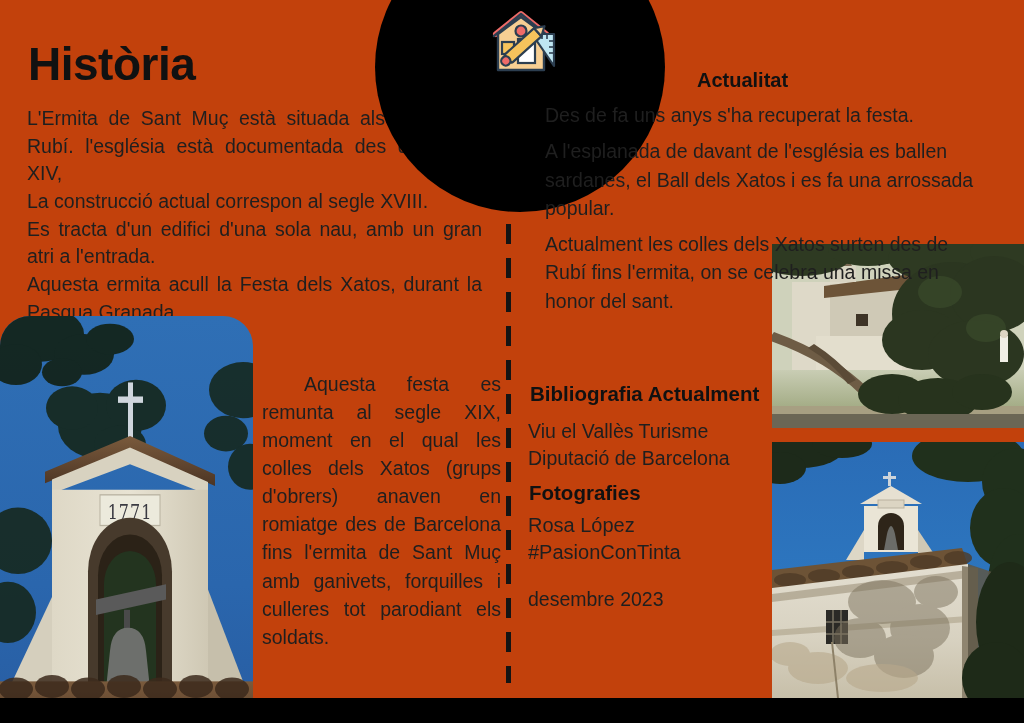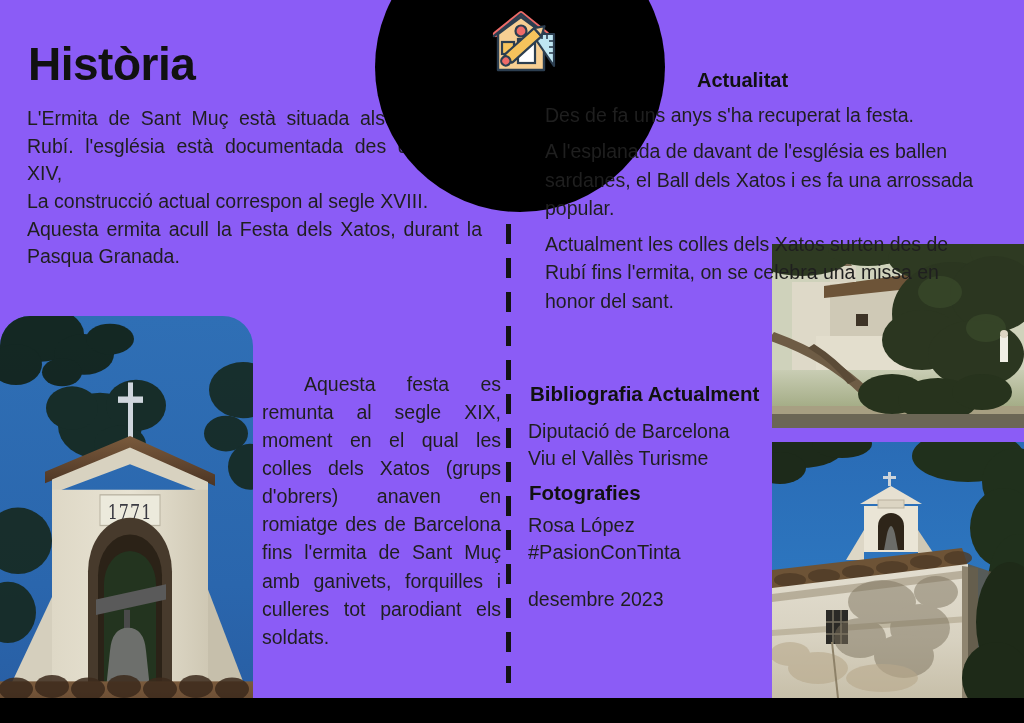--- a/index.html
+++ b/index.html
@@ -5,21 +5,21 @@
 <style>
   html,body{margin:0;padding:0;}
   body{
     width:1024px;height:723px;
     background:#ffffff;
     font-family:"Liberation Sans","DejaVu Sans",sans-serif;
     color:#1b1b1b;
     overflow:hidden;
     position:relative;
   }
-  #page{position:relative;width:1024px;height:723px;overflow:hidden;background:#8b5cf6;}
+  #page{position:relative;width:1024px;height:723px;overflow:hidden;background:#c2410c;}
 
   
   .badge-circle{
     position:absolute;left:375px;top:-78px;
     width:290px;height:290px;border-radius:50%;
     background:#000000;
     z-index:4;
   }
   .badge-icon{
     position:absolute;left:484px;top:8px;
@@ -136,20 +136,21 @@
 </head>
 <body>
 
 <div id="page">
 
   <div class="title-historia">Història</div>
 
   <div class="body-left">
     <p>L'Ermita de Sant Muç està situada als afores de Rubí.  l'església està documentada des del segle XIV,</p>
     <p class="nojust">La construcció actual correspon al segle XVIII.</p>
+    <p>Es tracta d'un edifici d'una sola nau, amb un gran atri a l'entrada.</p>
     <p>Aquesta ermita acull la Festa dels Xatos, durant la Pasqua Granada.</p>
   </div>
 
   <div class="photo-bell">
     <svg class="ph" viewBox="0 0 253 382" preserveAspectRatio="none" aria-hidden="true">
       <defs>
         <linearGradient id="skyA" x1="0" y1="0" x2="0" y2="1">
           <stop offset="0" stop-color="#2f6fb5"></stop>
           <stop offset="0.55" stop-color="#2a66ad"></stop>
           <stop offset="1" stop-color="#27589c"></stop>
@@ -282,22 +283,22 @@
   <div class="title-actualitat">Actualitat</div>
 
   <div class="body-right">
     <p>Des de fa uns anys s'ha recuperat la festa.</p>
     <p>A l'esplanada de davant de l'església es ballen sardanes, el Ball dels Xatos i es fa una arrossada popular.</p>
     <p>Actualment les colles dels Xatos surten des de Rubí  fins l'ermita, on se celebra una missa en honor del sant.</p>
   </div>
 
   <div class="title-biblio">Bibliografia Actualment</div>
   <div class="biblio-lines">
+    <p>Viu el Vallès Turisme</p>
     <p>Diputació de Barcelona</p>
-    <p>Viu el Vallès Turisme</p>
   </div>
 
   <div class="title-fotos">Fotografies</div>
   <div class="fotos-lines">
     <p> Rosa López</p>
     <p>#PasionConTinta</p>
   </div>
 
   <div class="date-line">desembre 2023</div>
 

